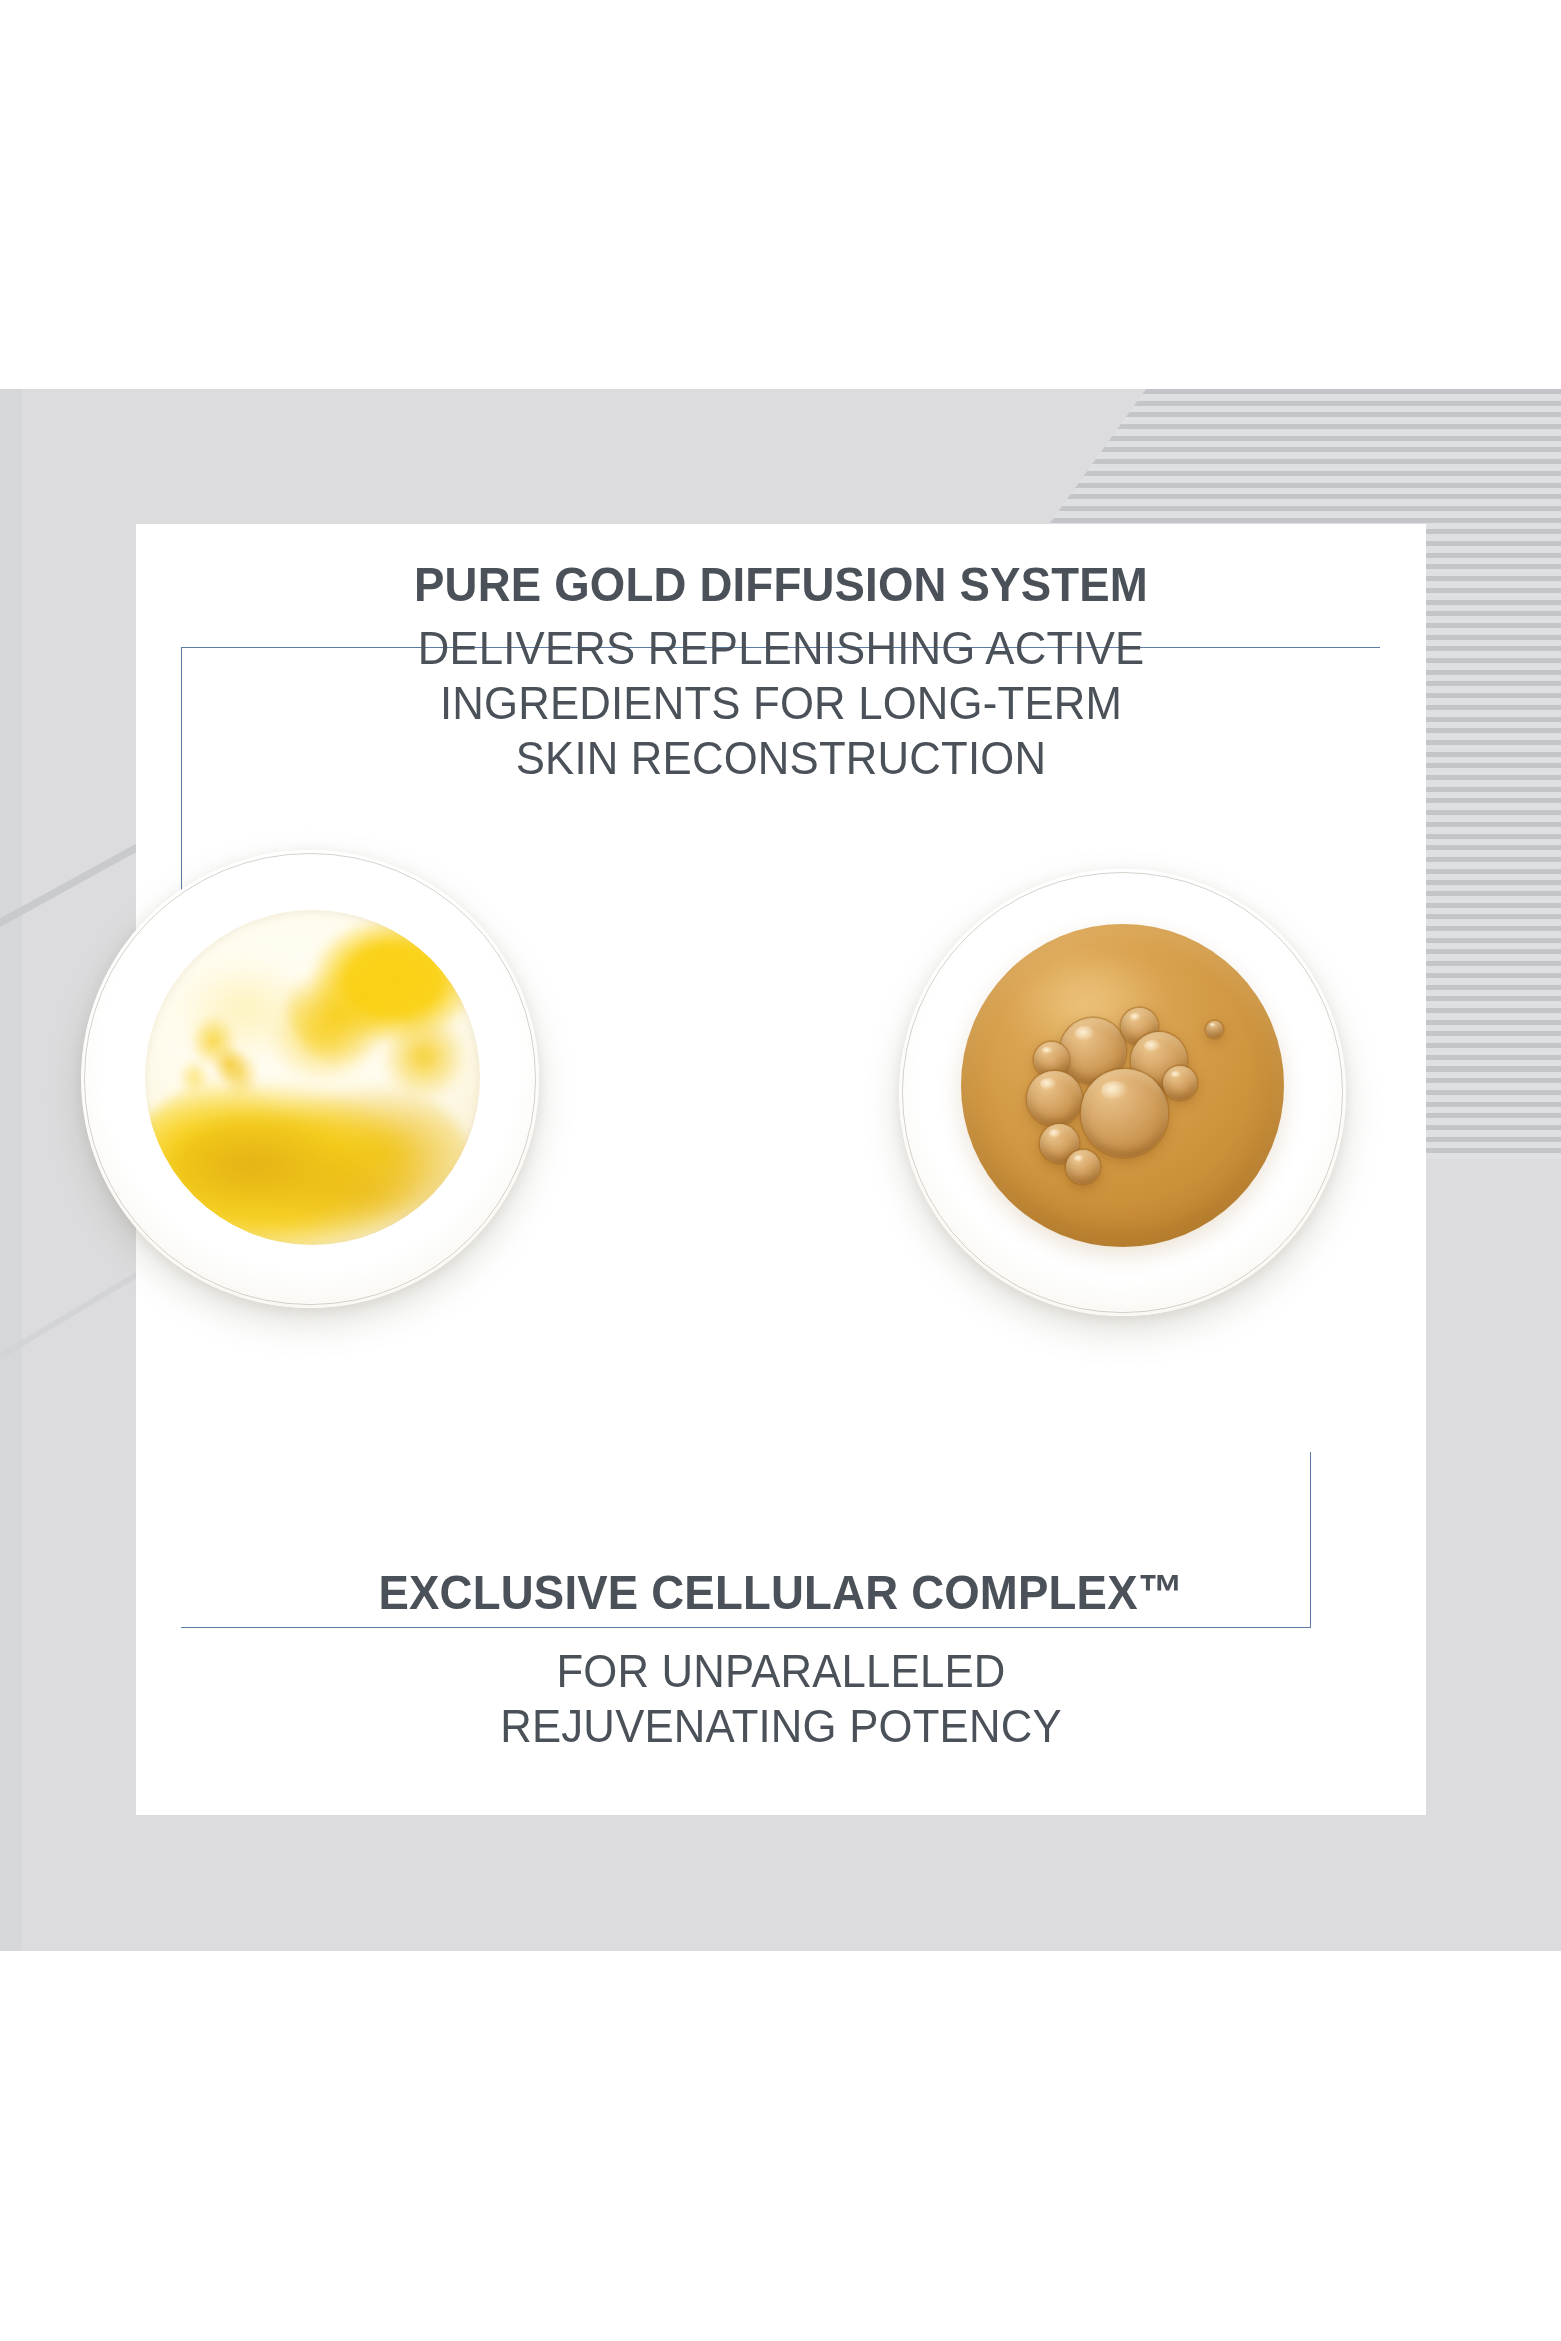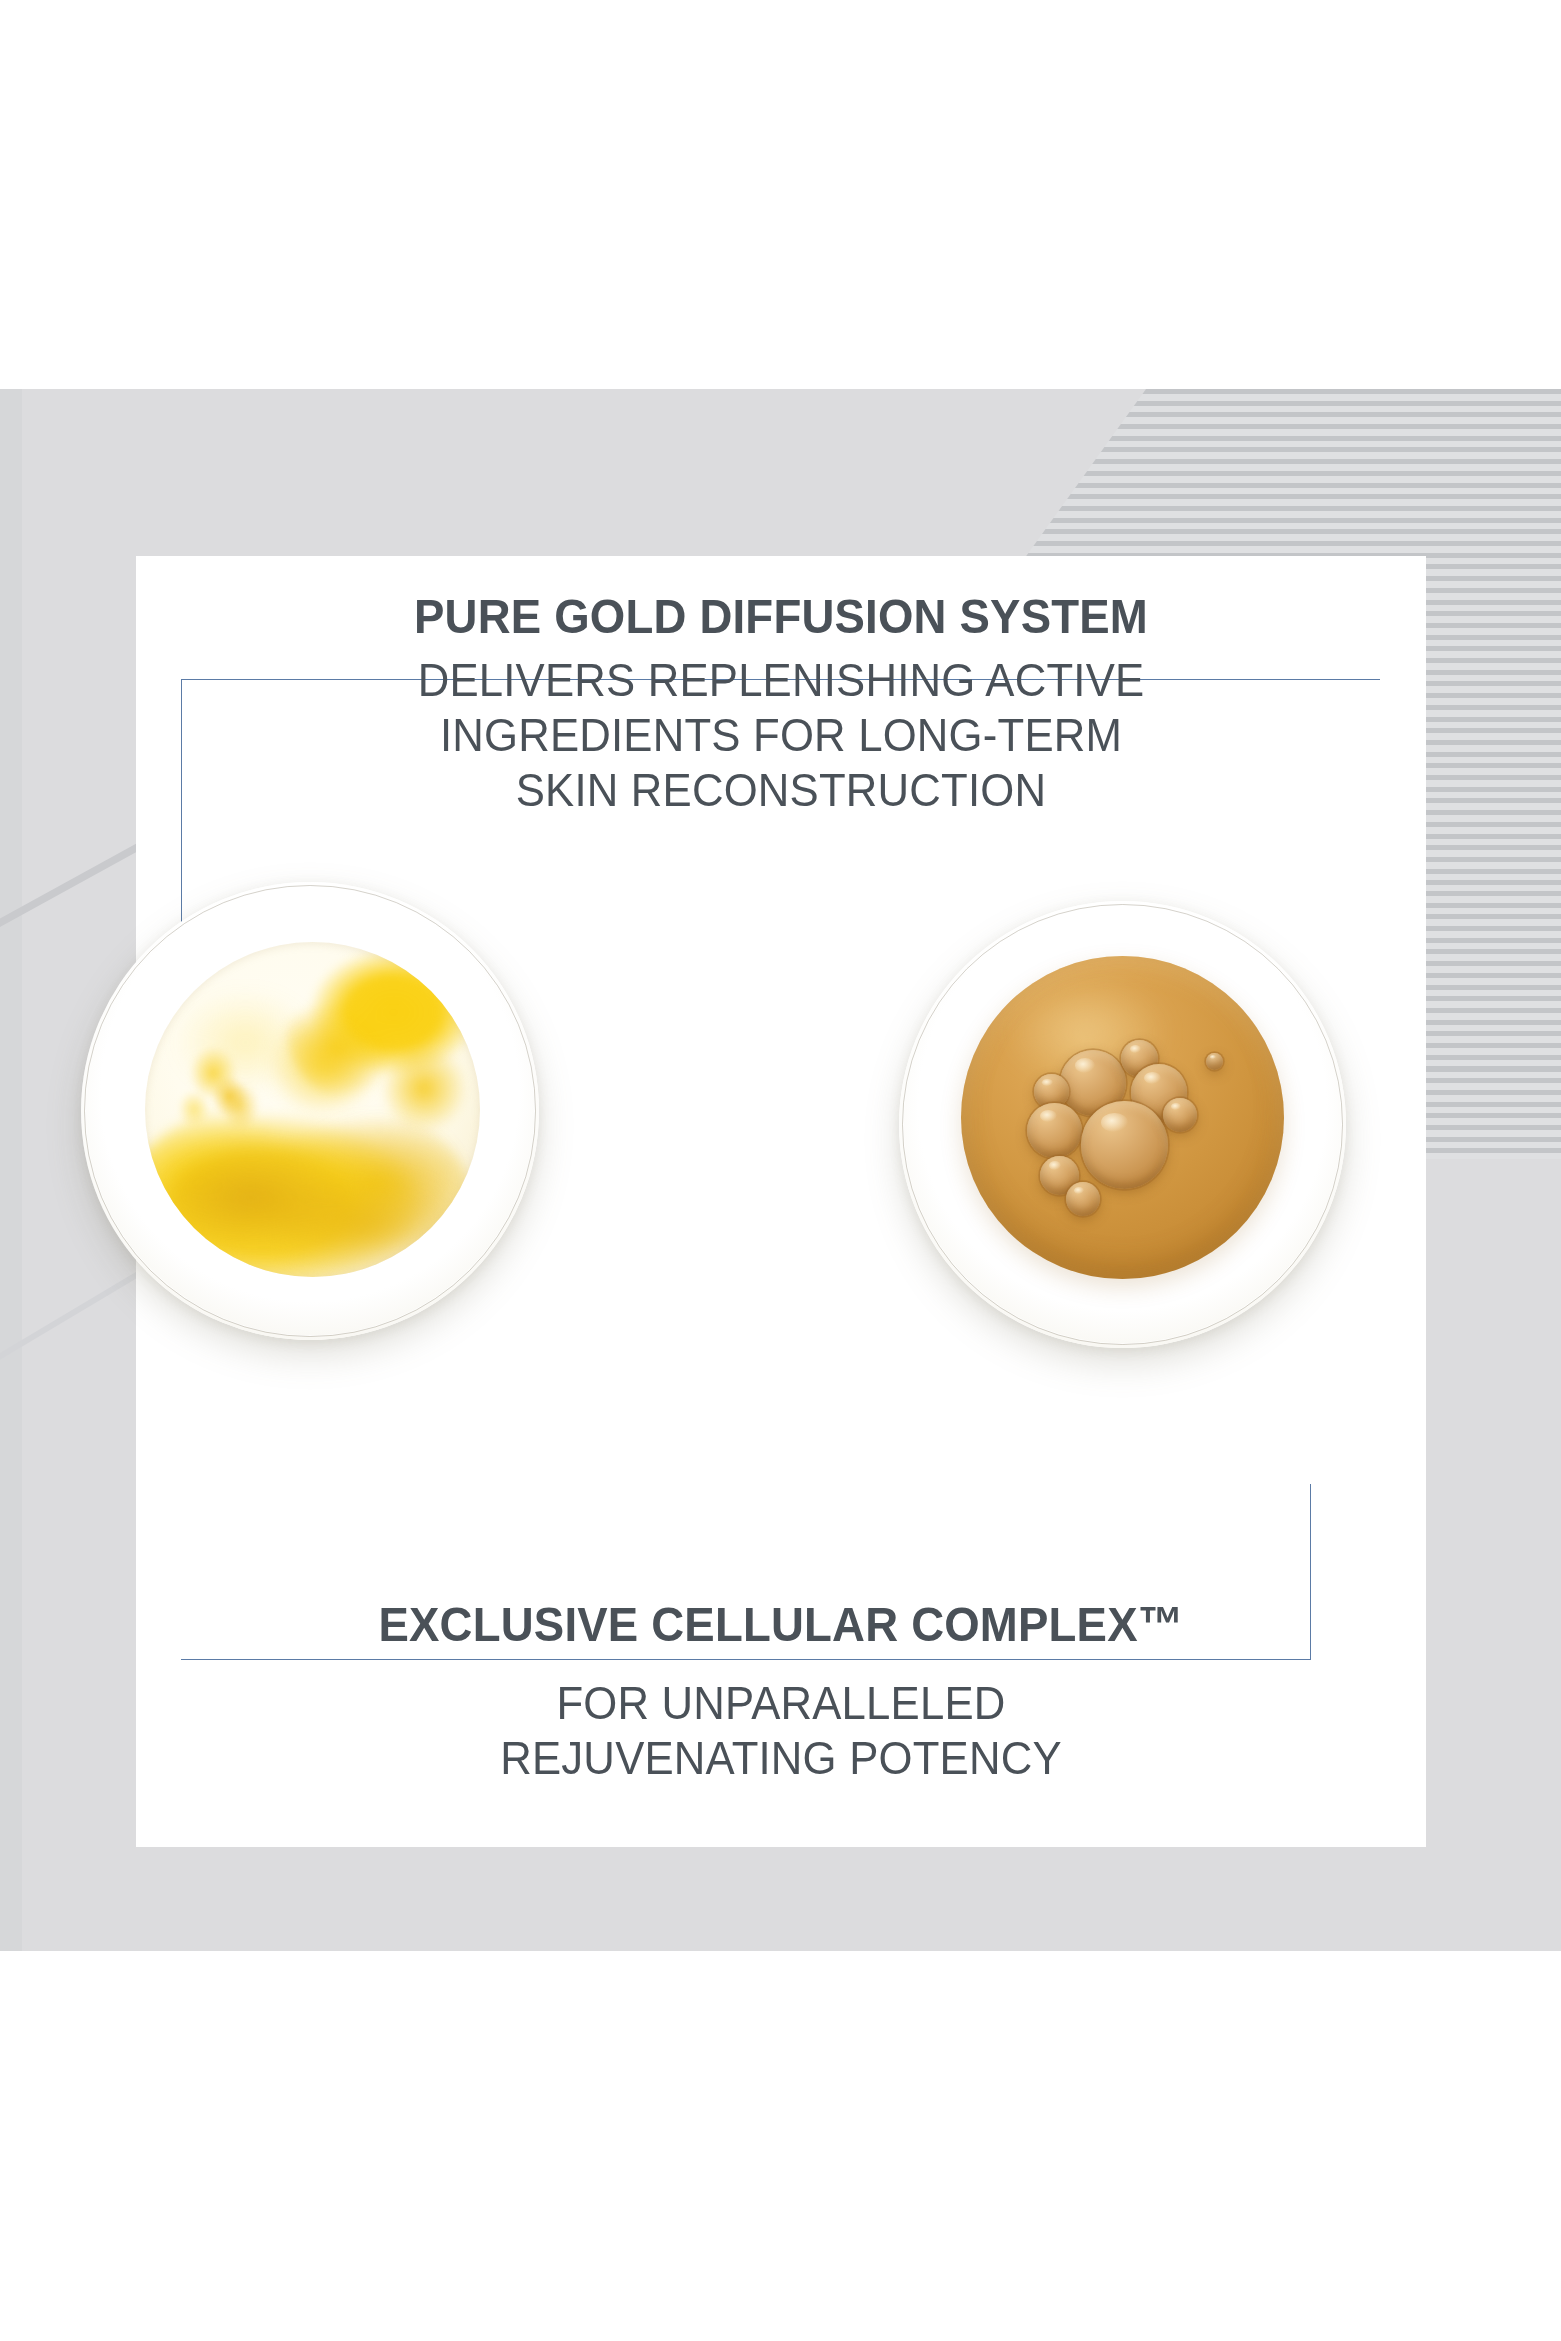--- a/index.html
+++ b/index.html
@@ -47,21 +47,21 @@
         #dfe0e2 5px, #dfe0e2 11.7px);
   }
   
   .left-slab{
     position:absolute;left:0;top:389px;width:22px;height:1562px;
     background:#d6d7d9;
   }
 
   
   .card{
-    position:absolute;left:136px;top:556px;width:1290px;height:1291px;
+    position:absolute;left:136px;top:524px;width:1290px;height:1291px;
     background:#ffffff;
   }
 
   
   .rule{position:absolute;background:#5b7ba6;}
   .rule-top-h{left:45px;top:123px;width:1199px;height:1.3px;}
   .rule-top-v{left:45px;top:123px;width:1.3px;height:326px;}
   .rule-bot-h{left:45px;top:1103px;width:1130px;height:1.3px;}
   .rule-bot-v{left:1174px;top:928px;width:1.3px;height:176px;}
 

